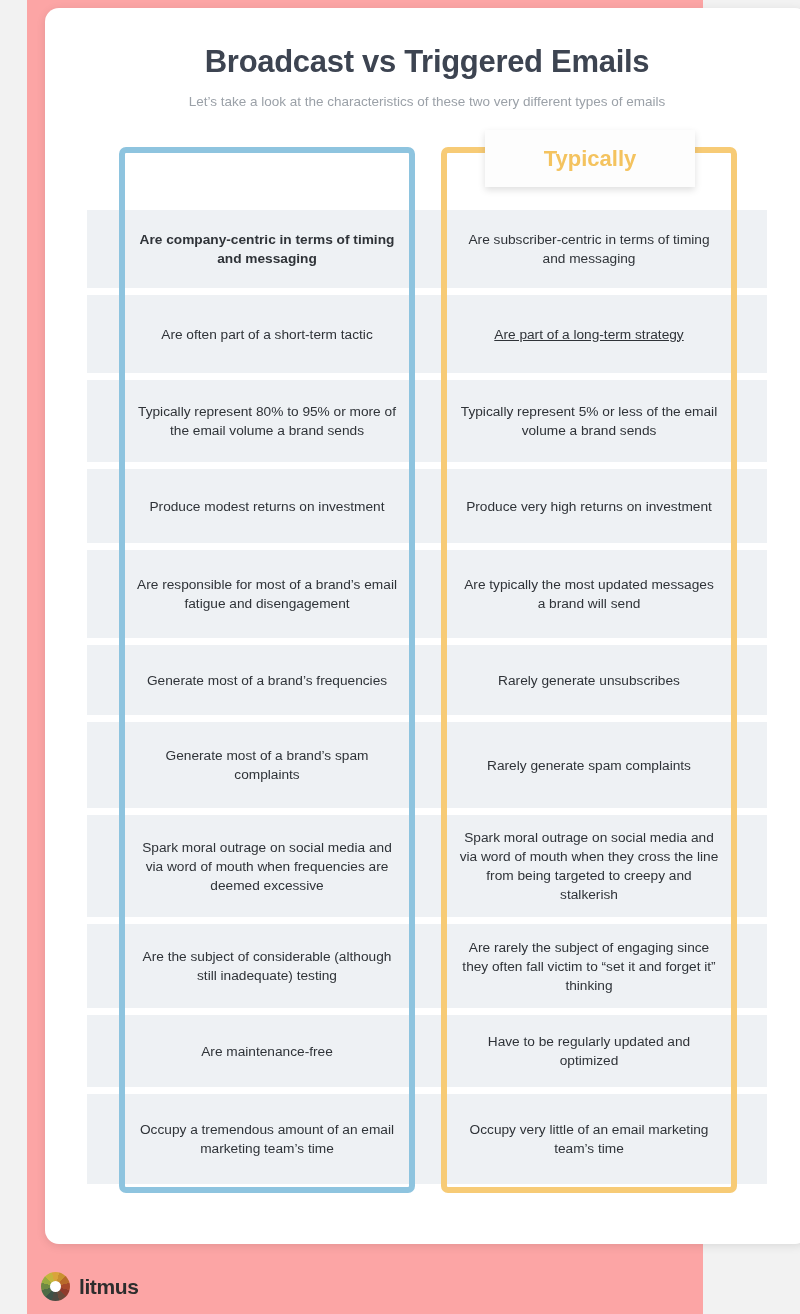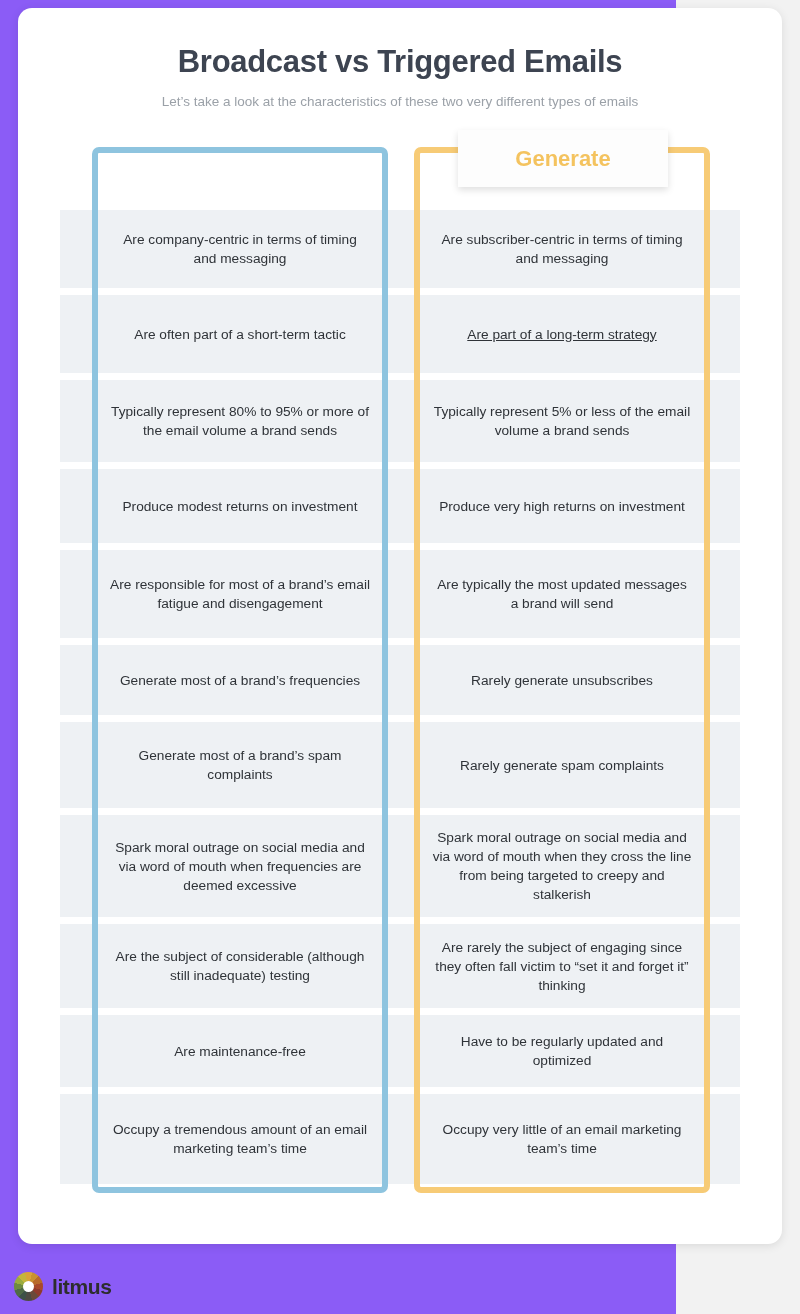--- a/index.html
+++ b/index.html
@@ -9,21 +9,22 @@
     height: 1314px;
     background: #f2f2f2;
     font-family: "Liberation Sans", sans-serif;
     overflow: hidden;
   }
 
   .page {
     position: relative;
     width: 676px;
     height: 1314px;
-    background: #8b5cf6;
+    background: #fca5a5;
+    margin-left: 27px;
   }
 
   
   .card {
     position: absolute;
     left: 18px;
     top: 8px;
     width: 764px;
     height: 1236px;
     background: #ffffff;
@@ -188,25 +189,25 @@
         <div class="stripe" style="top: 1086px; height: 90px;"></div>
       </div>
 
     <div class="frame frame-broadcast"></div>
     <div class="frame frame-triggered"></div>
 
     <div class="title">Broadcast vs Triggered Emails</div>
     <div class="subtitle">Let’s take a look at the characteristics of these two very different types of emails</div>
 
     <div class="pill pill-triggered">
-      <span>Generate</span>
+      <span>Typically</span>
     </div>
 
     <div id="rows-host">
-        <div class="cell cell-left" style="top: 202px; height: 78px;">
+        <div class="cell cell-left" style="top: 202px; height: 78px; font-weight: bold;">
           <span>Are company-centric in terms of timing and messaging</span>
         </div>
         <div class="cell cell-right" style="top: 202px; height: 78px;">
           <span>Are subscriber-centric in terms of timing and messaging</span>
         </div>
         <div class="cell cell-left" style="top: 287px; height: 78px;">
           <span>Are often part of a short-term tactic</span>
         </div>
         <div class="cell cell-right" style="top: 287px; height: 78px; text-decoration: underline;">
           <span>Are part of a long-term strategy</span>

